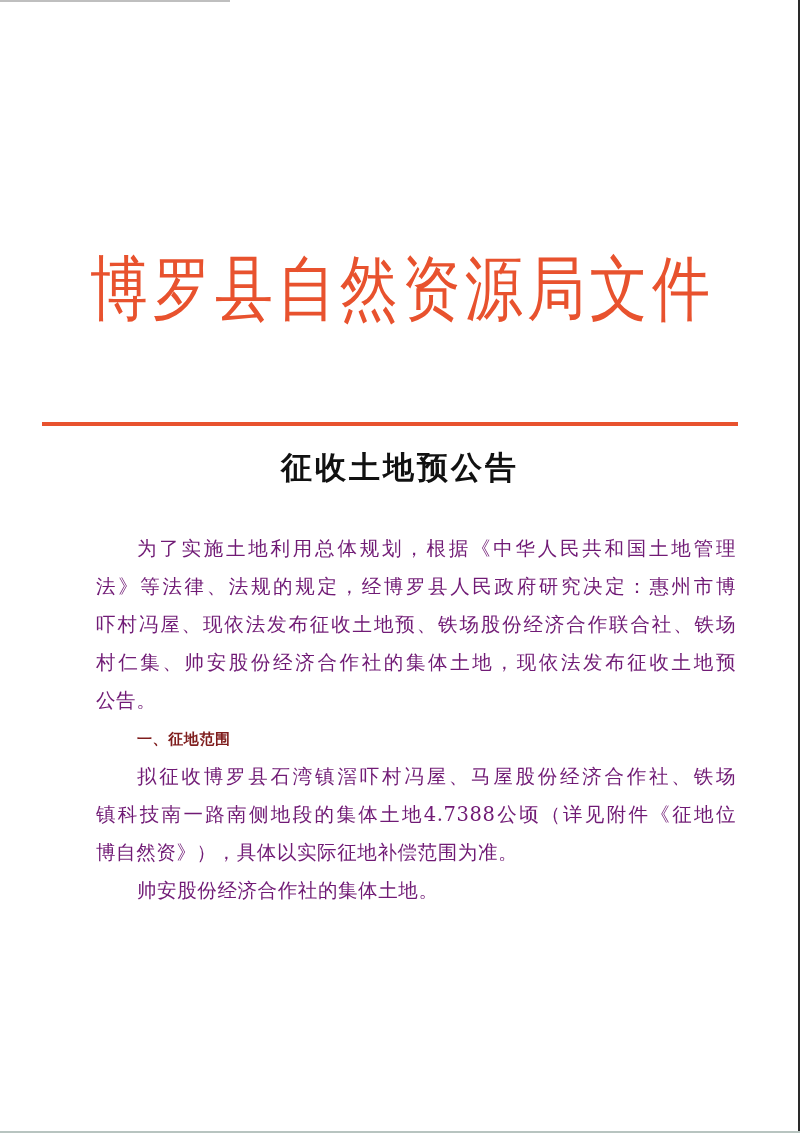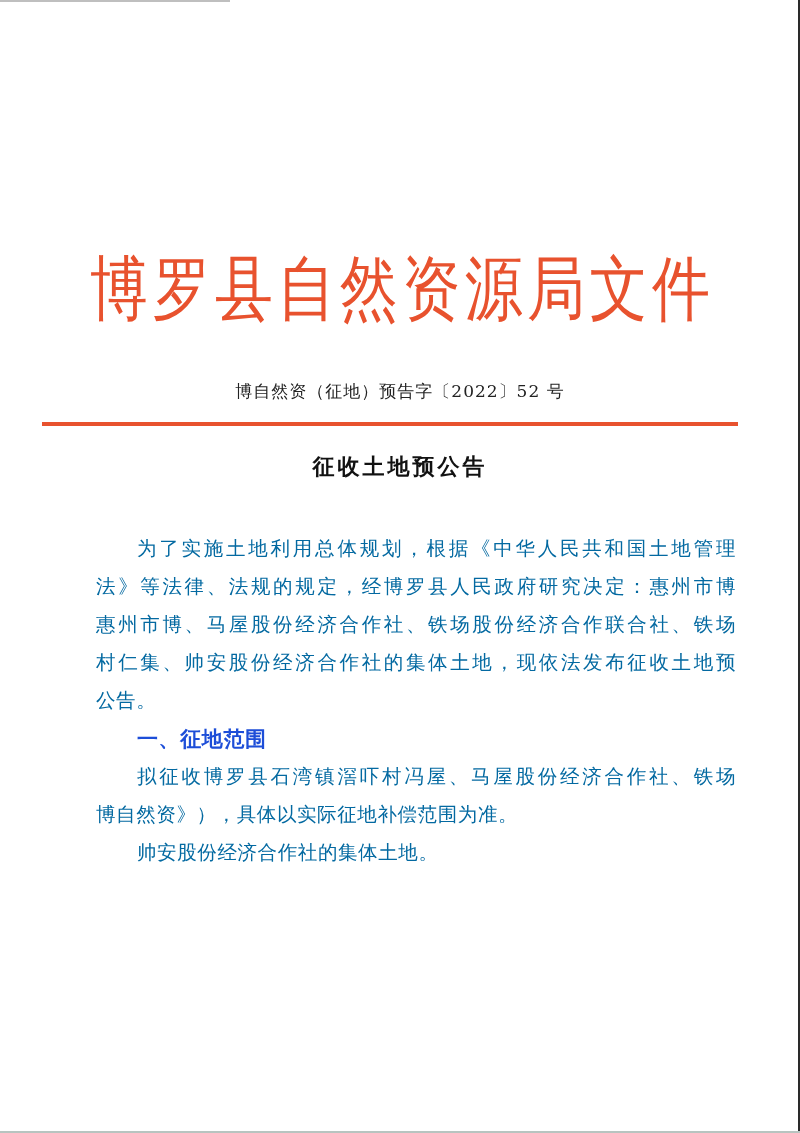--- a/index.html
+++ b/index.html
@@ -78,55 +78,55 @@
       height: 4px;
       background: #e8522e;
     }
     .notice-title {
       position: absolute;
       left: 0;
       top: 449px;
       width: 800px;
       text-align: center;
       font-family: "DejaVu Sans", "Liberation Sans", sans-serif;
-      font-size: 22px;
+      font-size: 31px;
       line-height: 36px;
       font-weight: bold;
       letter-spacing: 3px;
       color: #111;
     }
     .body-text {
       position: absolute;
       left: 96px;
       top: 530px;
       width: 640px;
     }
     .line {
       position: relative;
       height: 38px;
       font-family: "DejaVu Serif", "Liberation Serif", serif;
       font-size: 19.5px;
       line-height: 38px;
-      color: #0369a1;
+      color: #701a75;
       white-space: nowrap;
       letter-spacing: 0.6px;
     }
     .line.justify {
       text-align: justify;
       text-align-last: justify;
     }
     .line.indent {
       padding-left: 41px;
     }
     .line.heading {
       font-family: "DejaVu Sans", "Liberation Sans", sans-serif;
       font-weight: bold;
-      font-size: 21px;
+      font-size: 15px;
       padding-left: 41px;
-      color: #1d4ed8;
+      color: #7f1d1d;
     }
   </style>
 </head>
 <body>
 
 <div class="page">
   <div class="edge-top"></div>
   <div class="edge-right"></div>
   <div class="edge-bottom"></div>
 
@@ -136,32 +136,32 @@
     <span>县</span>
     <span>自</span>
     <span>然</span>
     <span>资</span>
     <span>源</span>
     <span>局</span>
     <span>文</span>
     <span>件</span>
   </div>
 
-  <div class="doc-number">博自然资（征地）预告字〔2022〕52 号</div>
 
   <div class="red-rule"></div>
 
   <div class="notice-title">征收土地预公告</div>
 
   <div class="body-text">
     <div class="line justify indent">为了实施土地利用总体规划，根据《中华人民共和国土地管理</div>
     <div class="line justify">法》等法律、法规的规定，经博罗县人民政府研究决定：惠州市博</div>
-    <div class="line justify">惠州市博、马屋股份经济合作社、铁场股份经济合作联合社、铁场</div>
+    <div class="line justify">吓村冯屋、现依法发布征收土地预、铁场股份经济合作联合社、铁场</div>
     <div class="line justify">村仁集、帅安股份经济合作社的集体土地，现依法发布征收土地预</div>
     <div class="line">公告。</div>
 
     <div class="line heading">一、征地范围</div>
     <div class="line justify indent">拟征收博罗县石湾镇滘吓村冯屋、马屋股份经济合作社、铁场</div>
+    <div class="line justify">镇科技南一路南侧地段的集体土地4.7388公顷（详见附件《征地位</div>
     <div class="line">博自然资》），具体以实际征地补偿范围为准。</div>
 
     <div class="line indent">帅安股份经济合作社的集体土地。</div>
   </div>
 </div>
 
 </body></html>

